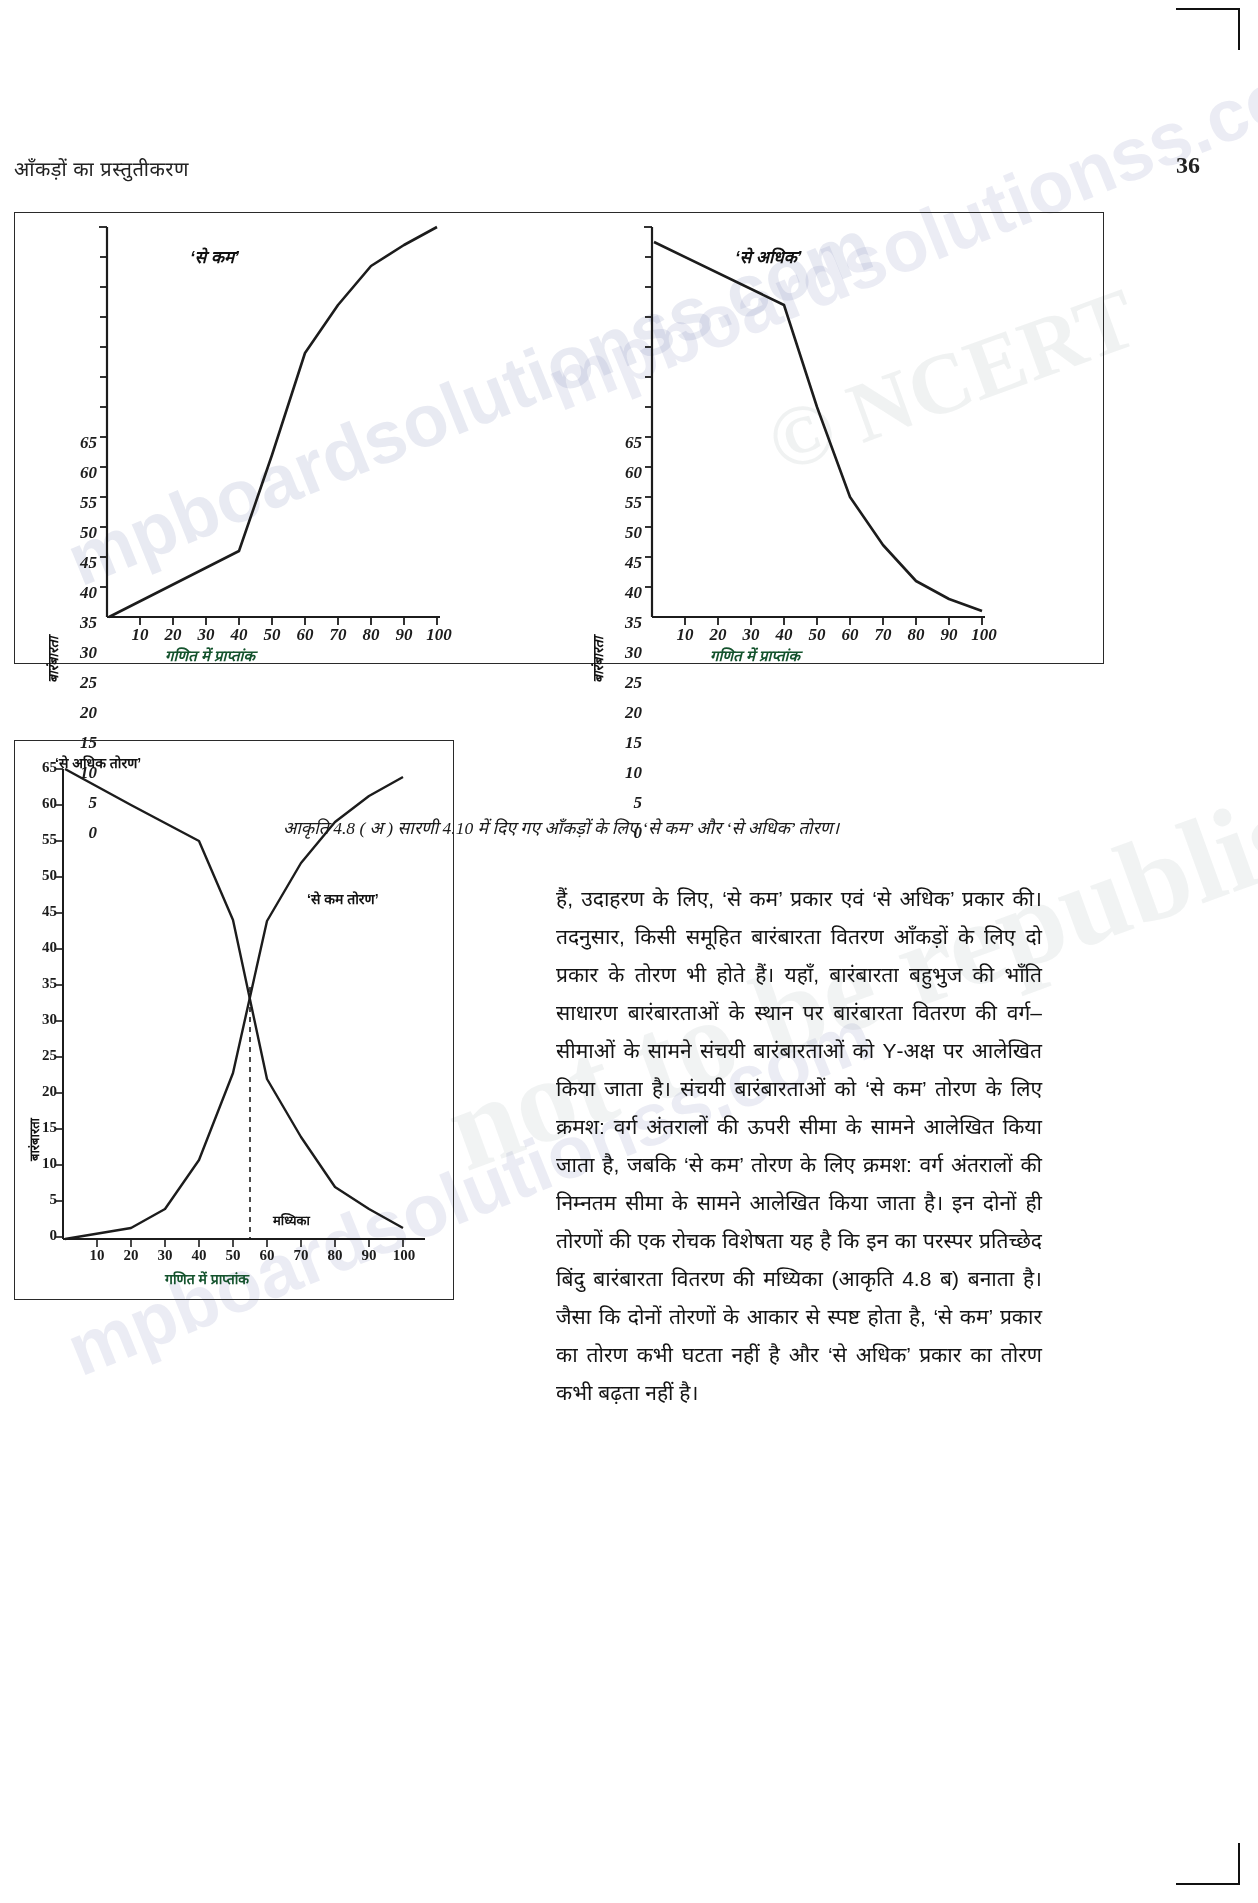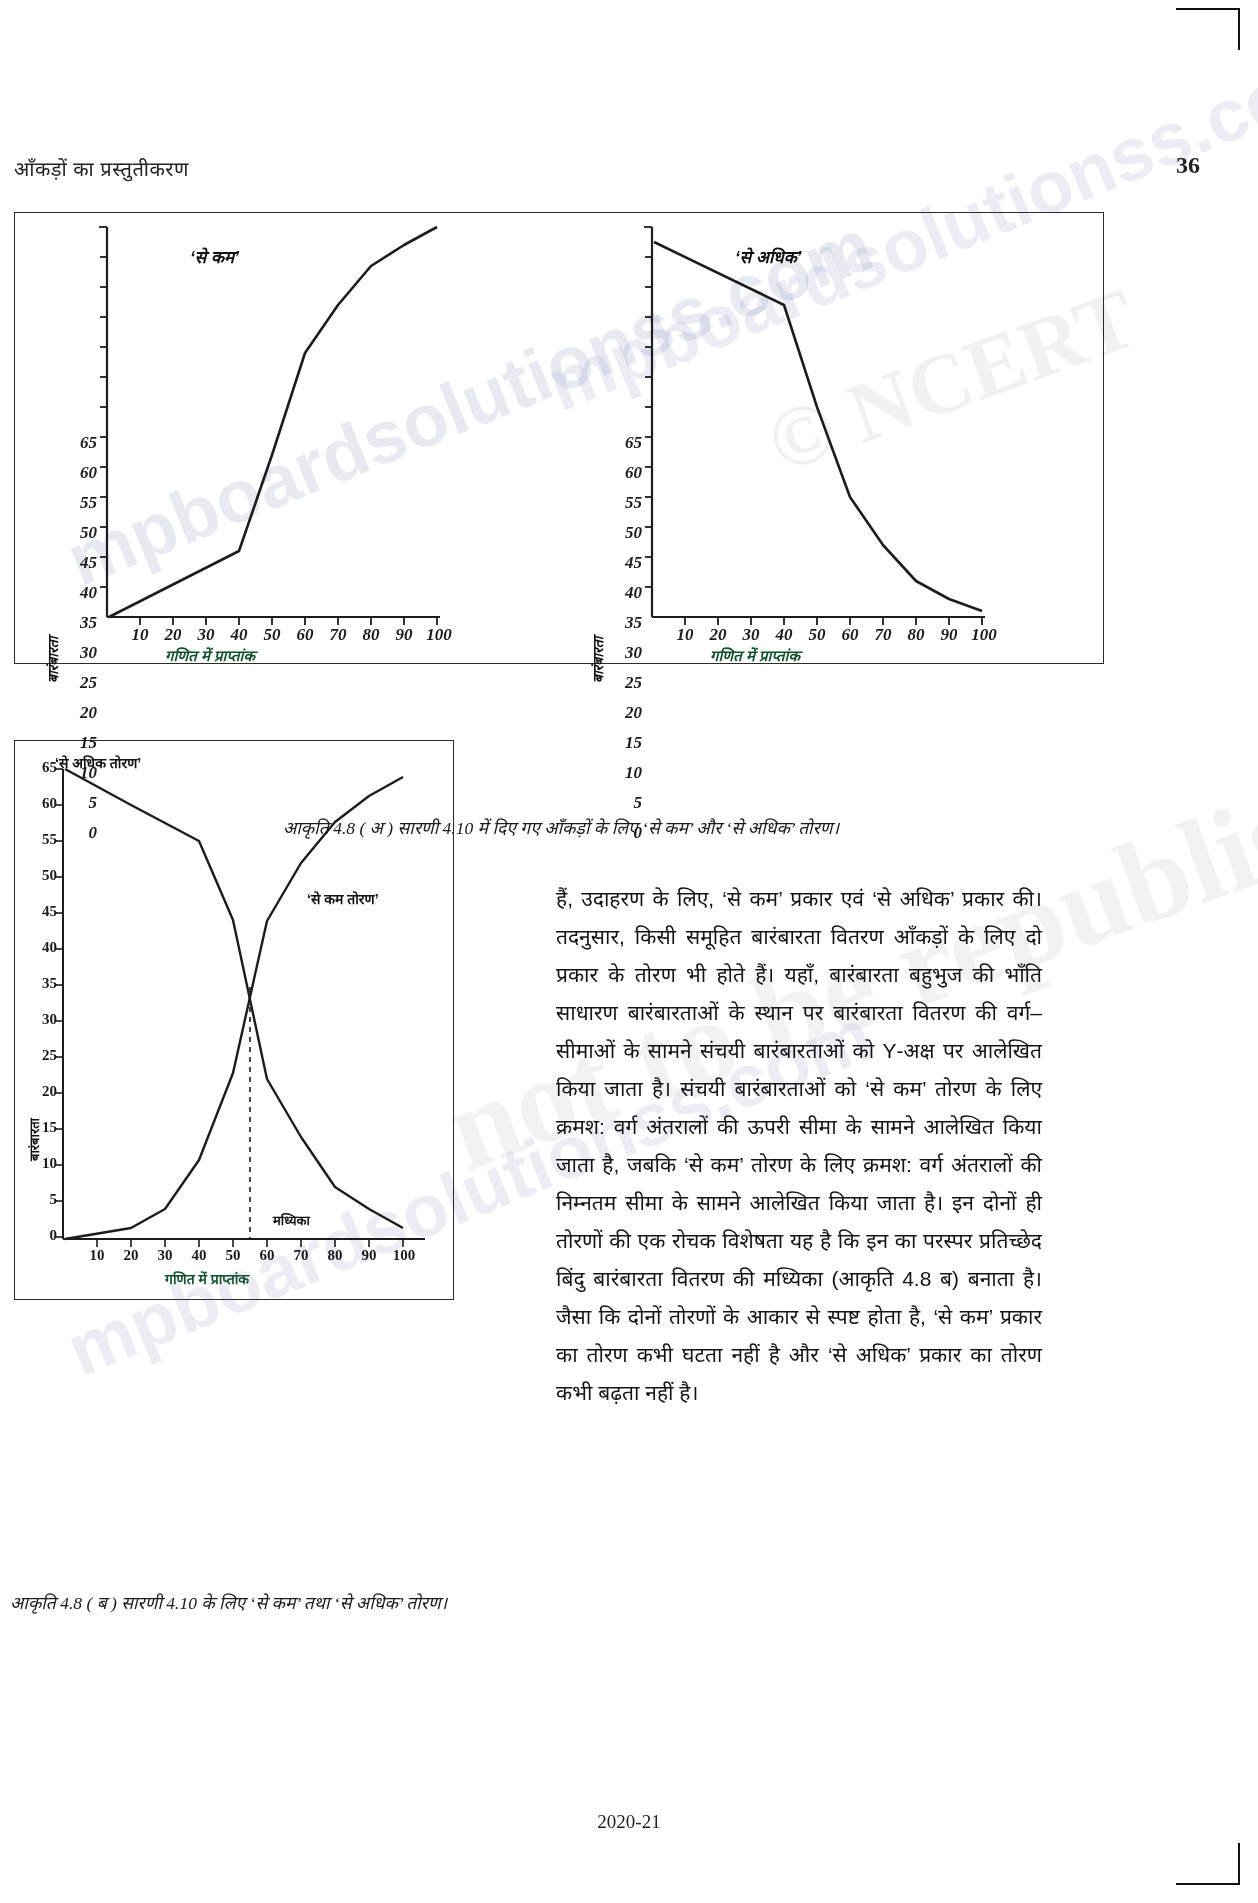--- a/index.html
+++ b/index.html
@@ -344,21 +344,19 @@
     <div class="tick-x sm" style="left:135px;top:506px;">30</div>
     <div class="tick-x sm" style="left:169px;top:506px;">40</div>
     <div class="tick-x sm" style="left:203px;top:506px;">50</div>
     <div class="tick-x sm" style="left:237px;top:506px;">60</div>
     <div class="tick-x sm" style="left:271px;top:506px;">70</div>
     <div class="tick-x sm" style="left:305px;top:506px;">80</div>
     <div class="tick-x sm" style="left:339px;top:506px;">90</div>
     <div class="tick-x sm" style="left:370px;top:506px;width:38px;">100</div>
   </div>
 
-  <div class="caption cap-bot">आकृति 4.8 ( ब ) सारणी 4.10 के लिए ‘से कम’ तथा ‘से अधिक’ तोरण।</div>
 
   <div class="bodycol">
     <p>हैं, उदाहरण के लिए, ‘से कम’ प्रकार एवं ‘से अधिक’ प्रकार की। तदनुसार, किसी समूहित बारंबारता वितरण आँकड़ों के लिए दो प्रकार के तोरण भी होते हैं। यहाँ, बारंबारता बहुभुज की भाँति साधारण बारंबारताओं के स्थान पर बारंबारता वितरण की वर्ग–सीमाओं के सामने संचयी बारंबारताओं को Y‑अक्ष पर आलेखित किया जाता है। संचयी बारंबारताओं को ‘से कम’ तोरण के लिए क्रमश: वर्ग अंतरालों की ऊपरी सीमा के सामने आलेखित किया जाता है, जबकि ‘से कम’ तोरण के लिए क्रमश: वर्ग अंतरालों की निम्नतम सीमा के सामने आलेखित किया जाता है। इन दोनों ही तोरणों की एक रोचक विशेषता यह है कि इन का परस्पर प्रतिच्छेद बिंदु बारंबारता वितरण की मध्यिका (आकृति 4.8 ब) बनाता है। जैसा कि दोनों तोरणों के आकार से स्पष्ट होता है, ‘से कम’ प्रकार का तोरण कभी घटता नहीं है और ‘से अधिक’ प्रकार का तोरण कभी बढ़ता नहीं है।</p>
   </div>
 
-  <div class="footer">2020-21</div>
 
 </div>
 
 </body></html>

